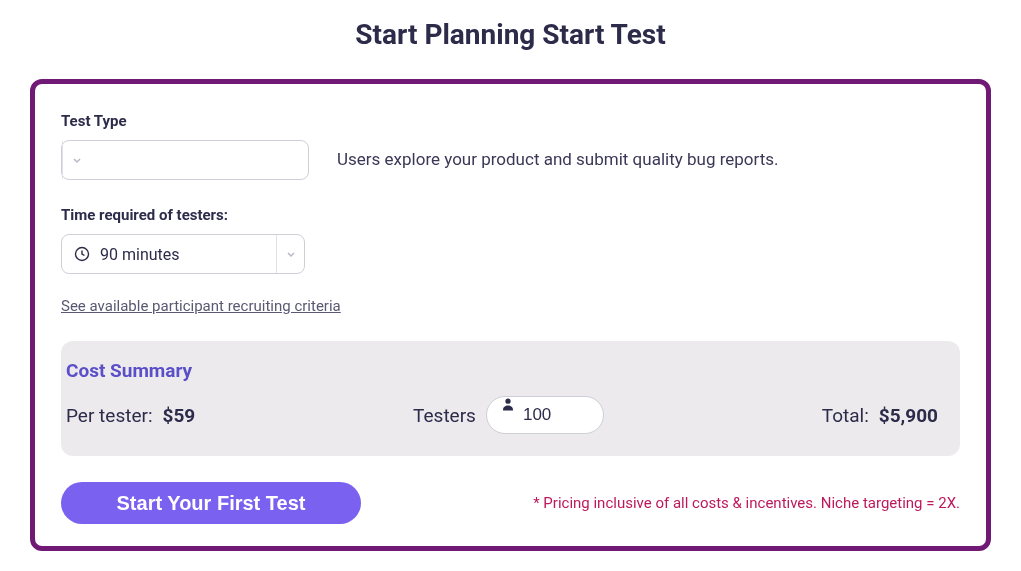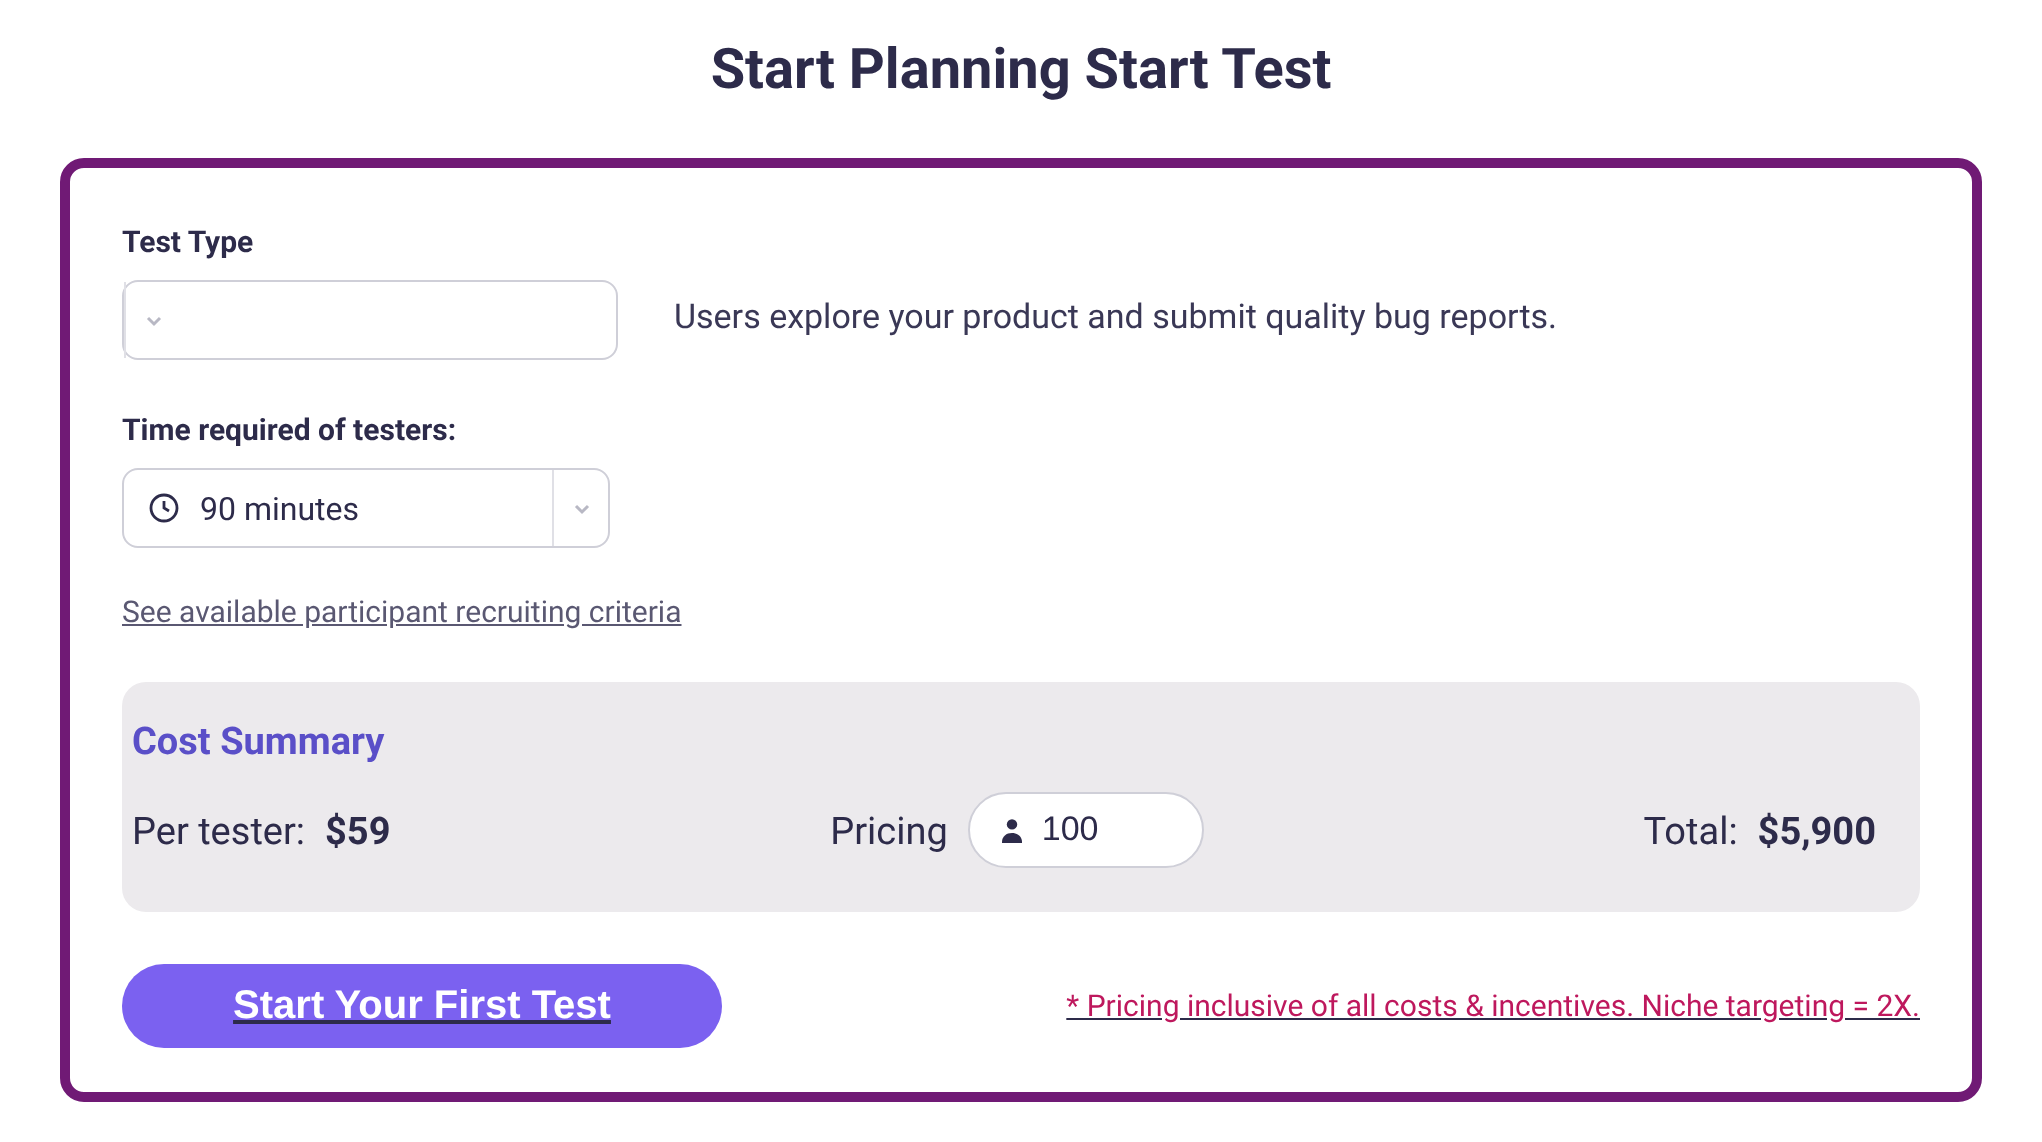--- a/index.html
+++ b/index.html
@@ -106,21 +106,20 @@
       color: #2d2b4a;
     }
     .cost-left, .cost-mid, .cost-right {
       display: flex;
       align-items: center;
       gap: 10px;
     }
     .cost-value { font-weight: 700; }
     .tester-input {
       display: flex;
-      align-items: center;
       gap: 8px;
       border: 1px solid #cfcfd8;
       border-radius: 20px;
       background: #fff;
       height: 38px;
       padding: 0 14px;
       width: 118px;
     }
     .tester-input input {
       border: none;
@@ -128,21 +127,20 @@
       font-size: 17px;
       color: #2d2b4a;
       width: 60px;
       background: transparent;
     }
     .bottom-row {
       display: flex;
       align-items: center;
       justify-content: space-between;
       gap: 20px;
-      text-decoration: underline;
     }
     .cta {
       background: #7b61f0;
       color: #fff;
       font-size: 20px;
       font-weight: 600;
       border: none;
       border-radius: 22px;
       height: 42px;
       padding: 0 34px;
@@ -199,21 +197,21 @@
   <a class="link">See available participant recruiting criteria</a>
 
   <div class="cost-box">
     <div class="cost-title">Cost Summary</div>
     <div class="cost-row">
       <div class="cost-left">
         <span>Per tester:</span>
         <span class="cost-value">$59</span>
       </div>
       <div class="cost-mid">
-        <span>Pricing</span>
+        <span>Testers</span>
         <div class="tester-input">
           <span>
             <svg width="14" height="14" viewBox="0 0 14 14" fill="#2d2b4a">
               <circle cx="7" cy="4.2" r="2.6"></circle>
               <path d="M2 13c0-2.8 2.2-4.5 5-4.5s5 1.7 5 4.5v0.5H2V13z"></path>
             </svg>
           </span>
           <input type="text" value="100" style="">
         </div>
       </div>

